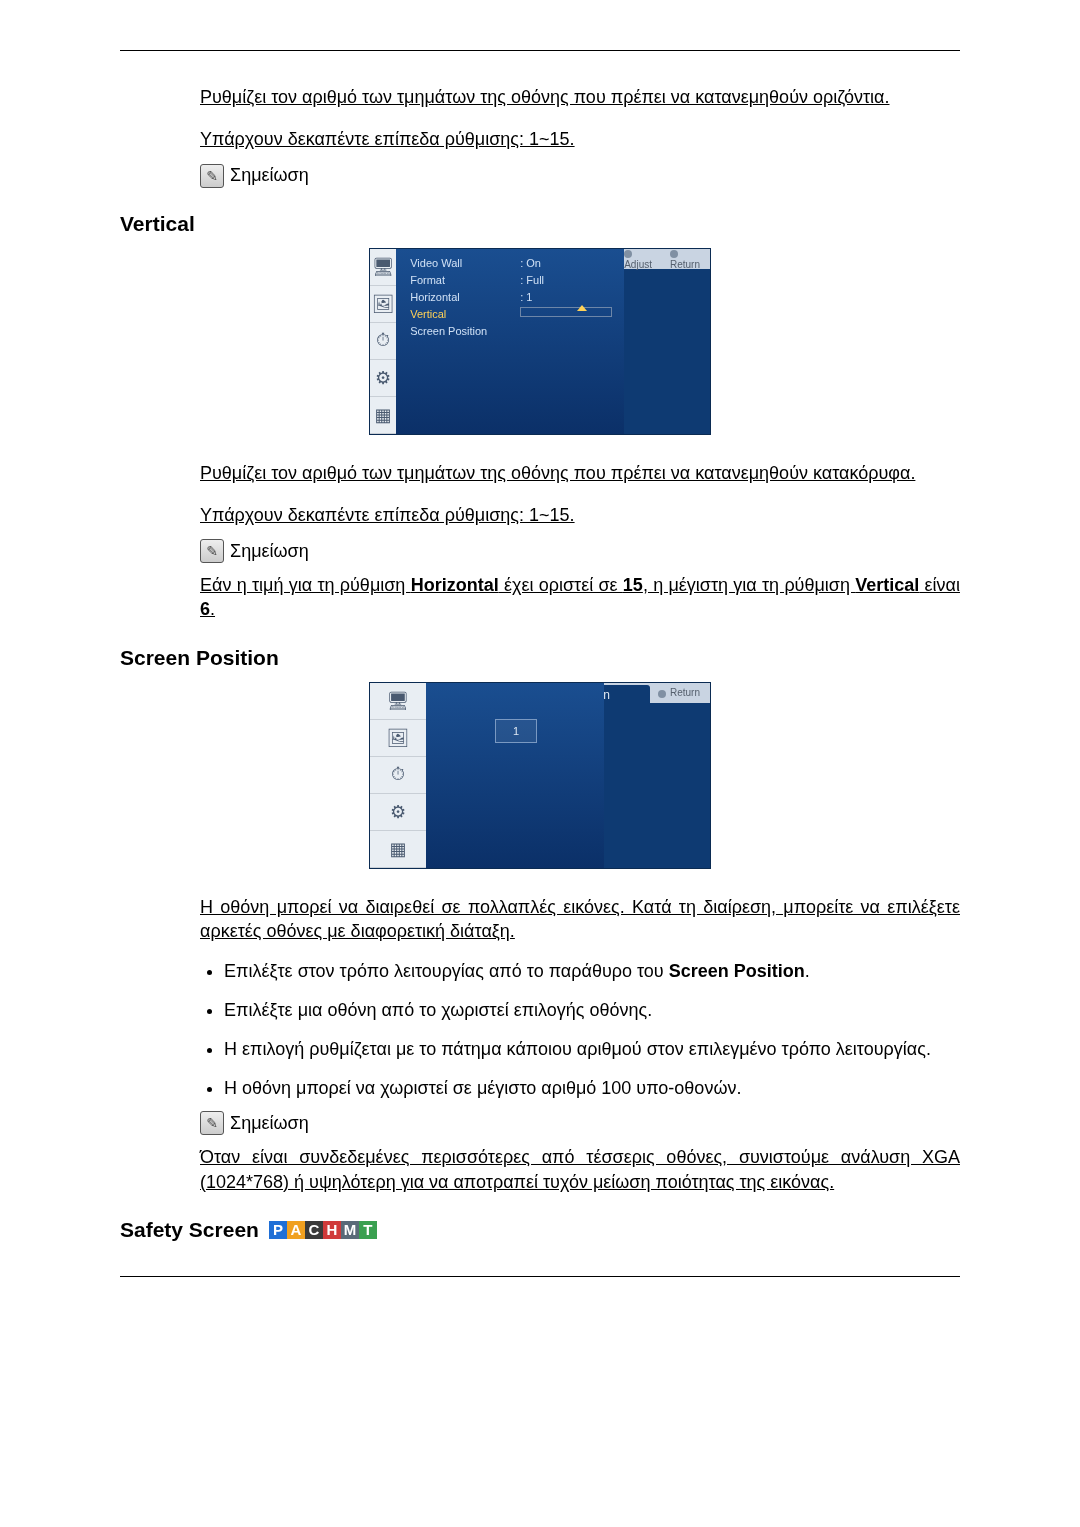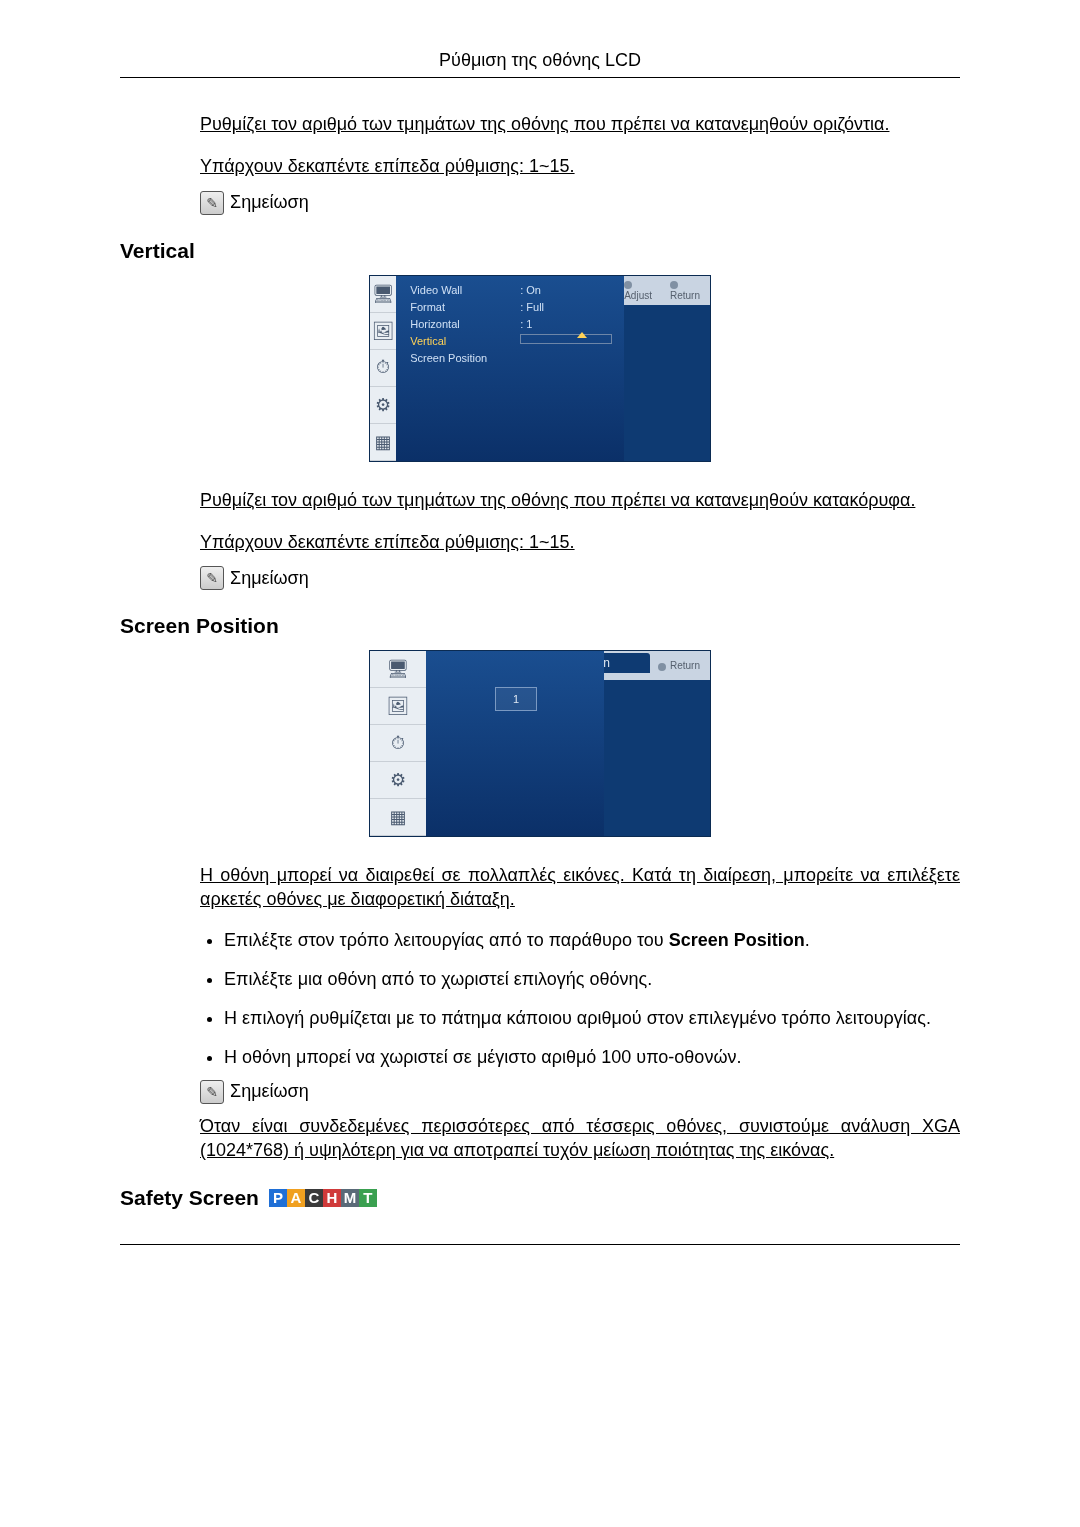--- a/index.html
+++ b/index.html
@@ -175,21 +175,21 @@
     position: absolute;
     left: 56px;
     top: -3px;
     width: 0;
     height: 0;
     border-left: 5px solid transparent;
     border-right: 5px solid transparent;
     border-bottom: 6px solid #ffd257;
   }
   .osd-footer {
-    height: 29px;
+    height: 20px;
     background: #c9d4e2;
     color: #55606e;
     font-size: 10px;
     display: flex;
     justify-content: flex-end;
     align-items: center;
     gap: 18px;
     padding-right: 10px;
   }
   .osd-footer span::before {
@@ -213,21 +213,20 @@
     align-items: center;
     justify-content: center;
     margin: 28px auto 0 auto;
   }
 </style>
 </head>
 <body>
 
 <div class="page">
 
-  <div class="running-head">Ρύθμιση της οθόνης LCD</div>
   <hr class="top-rule">
 
   <div class="body-col">
     <p class="para">Ρυθμίζει τον αριθμό των τμημάτων της οθόνης που πρέπει να κατανεμηθούν οριζόντια.</p>
     <p class="para">Υπάρχουν δεκαπέντε επίπεδα ρύθμισης: 1~15.</p>
     <div class="note-row">
       <span class="note-icon">✎</span>
       <span class="note-label">Σημείωση</span>
     </div>
   </div>
@@ -276,20 +275,23 @@
     </div>
   </div>
 
   <div class="body-col">
     <p class="para">Ρυθμίζει τον αριθμό των τμημάτων της οθόνης που πρέπει να κατανεμηθούν κατακόρυφα.</p>
     <p class="para">Υπάρχουν δεκαπέντε επίπεδα ρύθμισης: 1~15.</p>
     <div class="note-row">
       <span class="note-icon">✎</span>
       <span class="note-label">Σημείωση</span>
     </div>
+    <p class="para">
+      <span>Εάν η τιμή για τη ρύθμιση </span><b>Horizontal</b><span> έχει οριστεί σε </span><b>15</b><span>, η μέγιστη για τη ρύθμιση </span><b>Vertical</b><span> είναι </span><b>6</b><span>.</span>
+    </p>
   </div>
 
   <div class="h2">Screen Position</div>
 
   <div class="osd-wrap">
     <div class="osd">
       <div class="osd-left">
         <div class="tile">🖥</div>
         <div class="tile">🖼</div>
         <div class="tile">⏱</div>

